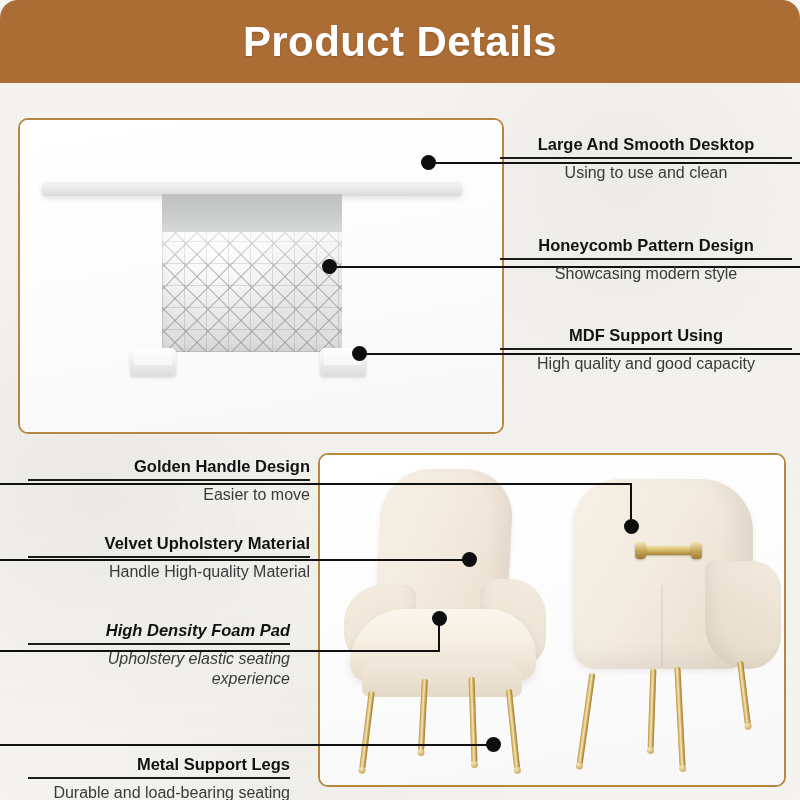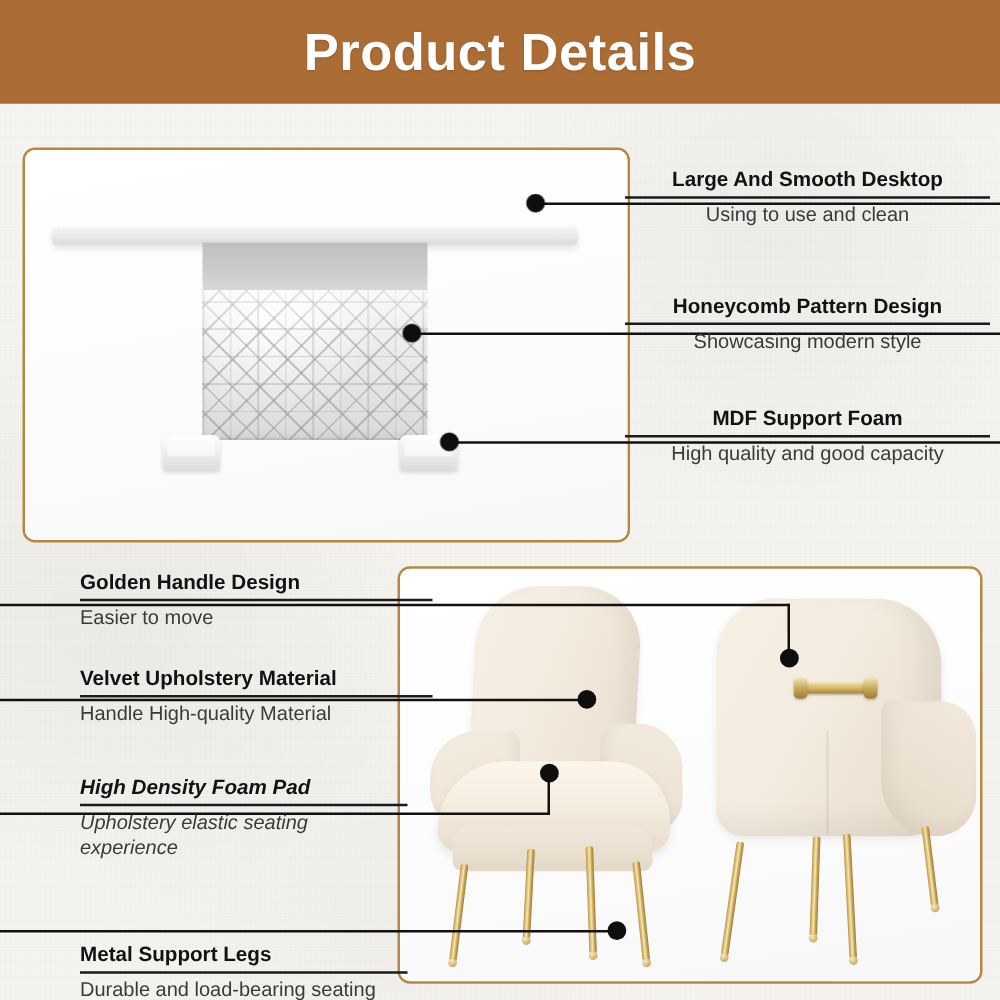--- a/index.html
+++ b/index.html
@@ -18,20 +18,21 @@
   #page {
     position: relative;
     width: 800px;
     height: 800px;
     background:
       radial-gradient(circle at 12% 62%, rgba(0,0,0,0.035) 0%, rgba(0,0,0,0) 28%),
       radial-gradient(circle at 78% 22%, rgba(0,0,0,0.030) 0%, rgba(0,0,0,0) 26%),
       radial-gradient(circle at 40% 92%, rgba(0,0,0,0.025) 0%, rgba(0,0,0,0) 30%),
       linear-gradient(180deg, #f7f5f2 0%, #f4f2ee 45%, #f6f4f1 100%);
     overflow: hidden;
+    border-radius: 18px;
   }
   #page::after {
     content: "";
     position: absolute;
     inset: 0;
     pointer-events: none;
     background-image:
       repeating-linear-gradient(0deg, rgba(0,0,0,0.012) 0px, rgba(0,0,0,0.012) 1px, rgba(255,255,255,0) 1px, rgba(255,255,255,0) 3px),
       repeating-linear-gradient(90deg, rgba(0,0,0,0.010) 0px, rgba(0,0,0,0.010) 1px, rgba(255,255,255,0) 1px, rgba(255,255,255,0) 4px);
     opacity: 0.75;
@@ -287,21 +288,21 @@
     background: #1b1b1b;
     margin: 3px 0 4px 0;
   }
   .callout .c-sub {
     font-size: 16px;
     color: #3a3a3a;
     line-height: 1.2;
     font-weight: normal;
   }
   .callout.right-align { text-align: center; }
-  .callout.left-align  { text-align: left; margin-left: 36px; }
+  .callout.left-align  { text-align: right; }
 
   
   .line {
     position: absolute;
     background: #111111;
     z-index: 3;
   }
   .line.h { height: 2px; }
   .line.v { width: 2px; }
   .dot {
@@ -394,21 +395,21 @@
     <div class="c-sub">Using to use and clean</div>
   </div>
 
   <div class="callout right-align" style="left:500px; top:236px; width:292px;">
     <div class="c-title">Honeycomb Pattern Design</div>
     <div class="c-rule"></div>
     <div class="c-sub">Showcasing modern style</div>
   </div>
 
   <div class="callout right-align" style="left:500px; top:326px; width:292px;">
-    <div class="c-title">MDF Support Foam</div>
+    <div class="c-title">MDF Support Using</div>
     <div class="c-rule"></div>
     <div class="c-sub">High quality and good capacity</div>
   </div>
 
   <div class="callout left-align" style="left:28px; top:457px; width:282px;">
     <div class="c-title">Golden Handle Design</div>
     <div class="c-rule"></div>
     <div class="c-sub">Easier to move</div>
   </div>
 

